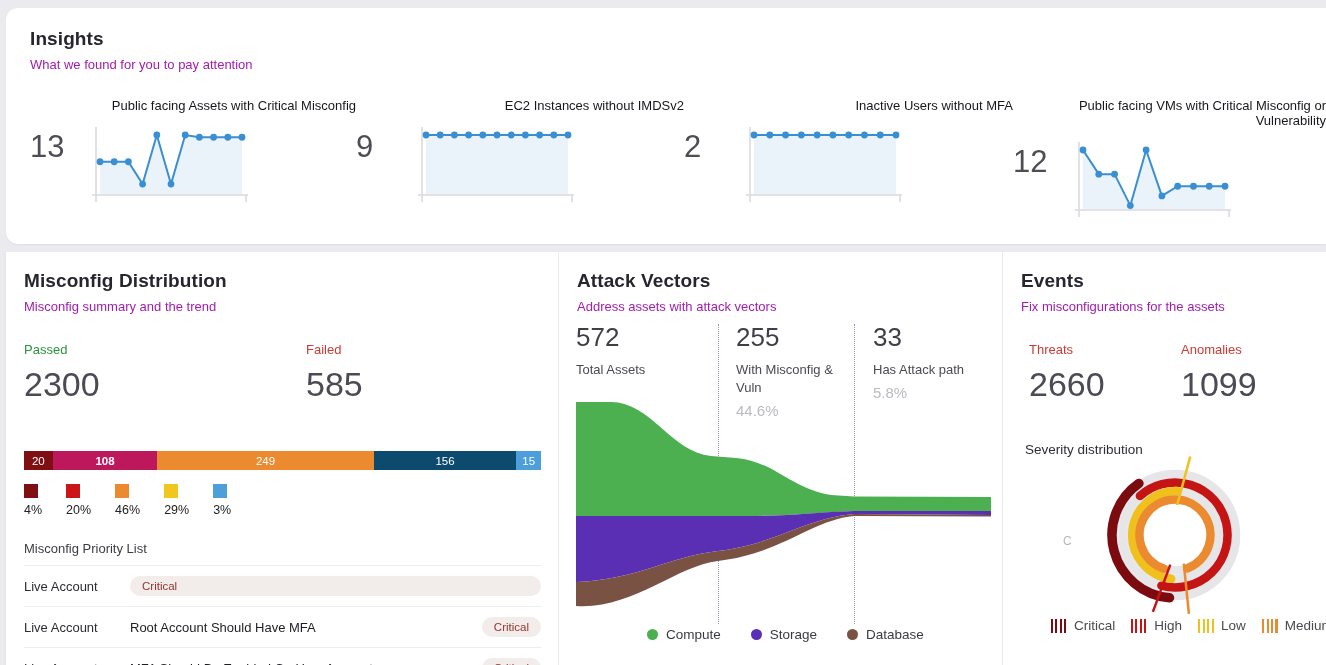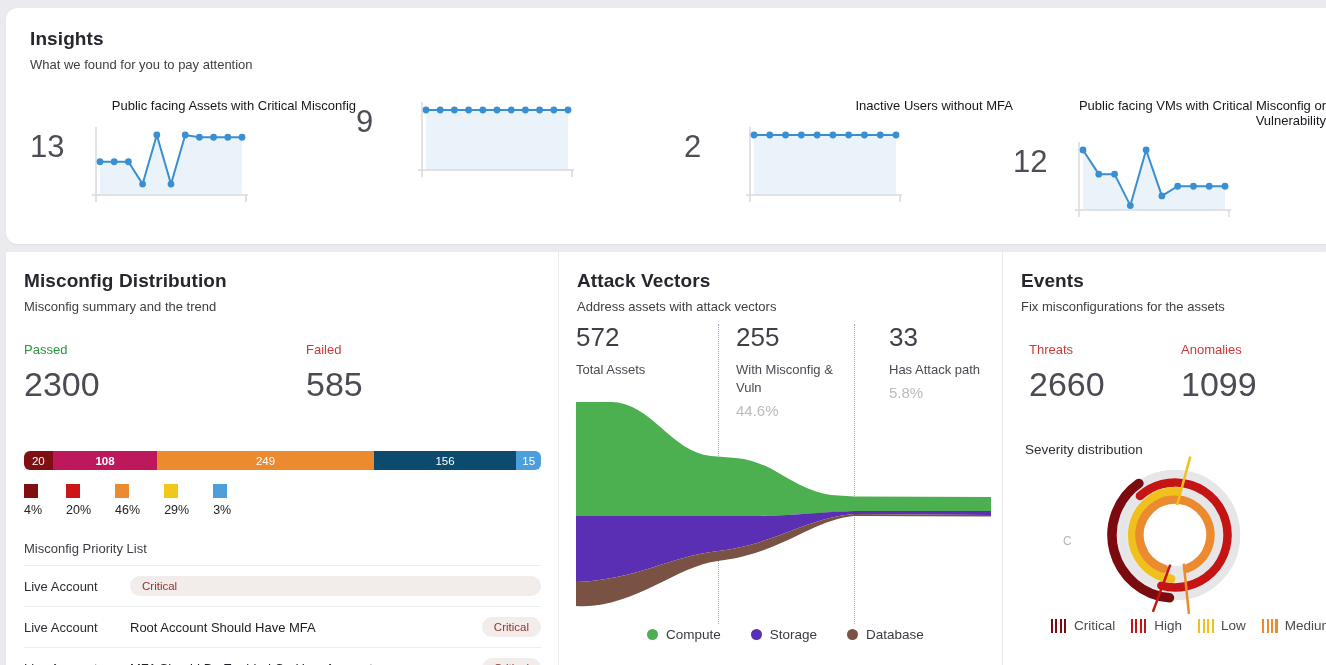--- a/index.html
+++ b/index.html
@@ -5,36 +5,36 @@
   * { margin:0; padding:0; box-sizing:border-box; }
   html,body { width:1326px; height:665px; overflow:hidden;
     font-family:"Liberation Sans", sans-serif; background:#ebeaef; color:#2c2c34; }
   .card { position:absolute; background:#fff; box-shadow:0 1px 2px rgba(40,40,60,.06); }
   #top-card { left:6px; top:8px; right:0; height:236px; border-radius:12px 0 0 12px; }
   #bottom-card { left:6px; top:252px; right:0; height:420px; display:grid;
     grid-template-columns:552px 444px 1fr; }
   .sect { position:relative; padding:18px 0 0 18px; }
   .sect + .sect { border-left:1px solid #e9e9ee; }
   h1.title { font-size:19px; font-weight:700; color:#26262e; letter-spacing:.1px; }
-  .subtitle { font-size:13px; color:#404040; margin-top:7px; }
+  .subtitle { font-size:13px; color:#a21caf; margin-top:7px; }
   
   #insights-row { display:grid; grid-template-columns:326px 328px 329px 1fr;
     margin-top:26px; padding-left:24px; }
   #top-card > .pad { padding:20px 0 0 24px; }
   .insight-label { font-size:13px; font-weight:500; color:#17171d; margin-bottom:10px;text-align:right; }
   .insight-body { display:flex; align-items:flex-start; gap:12px; }
   .insight-value { font-size:31px; color:#4d4d56; margin-top:6px; min-width:48px; }
   .spark { width:160px; height:86px; }
   
   .kpi-label { font-size:13px; font-weight:500; }
   .kpi-value { font-size:34px; color:#4b4b55; margin-top:8px; }
   .green { color:#27963c; } .red { color:#cb3a34; }
   #pf-row { display:flex; margin-top:28px; }
   #pf-row .blk:first-child { width:282px; }
-  #stacked-bar { display:flex; width:517px; height:19px; margin-top:47px; overflow:hidden;border-radius:6px; }
+  #stacked-bar { display:flex; width:517px; height:19px; margin-top:47px; overflow:hidden; }
   #stacked-bar .seg { display:flex; align-items:center; justify-content:center;
     color:#fff; font-size:11.5px; min-width:18px; }
   #bar-legend { display:flex; gap:24px; margin-top:14px; }
   #bar-legend .li { font-size:12.5px; color:#222; }
   #bar-legend .sw { width:14px; height:14px; margin-bottom:5px; }
   #priority-title { font-size:13px; color:#3c3c44; margin-top:24px; }
   #priority-rows { margin-top:9px; width:517px; }
   .prow { display:grid; grid-template-columns:106px 1fr auto; align-items:center;
     border-top:1px solid #ededf1; padding:10px 0; min-height:40px; }
   .prow .ptype { font-size:13px; color:#2c2c33; }
@@ -90,20 +90,21 @@
               <circle cx="81" cy="61.07692307692308" r="3.4" fill="#3a8fd3"></circle>
               <circle cx="95.2" cy="12" r="3.4" fill="#3a8fd3"></circle>
               <circle cx="109.4" cy="14.230769230769226" r="3.4" fill="#3a8fd3"></circle>
               <circle cx="123.6" cy="14.230769230769226" r="3.4" fill="#3a8fd3"></circle>
               <circle cx="137.8" cy="14.230769230769226" r="3.4" fill="#3a8fd3"></circle>
               <circle cx="152" cy="14.230769230769226" r="3.4" fill="#3a8fd3"></circle>
             </svg></div>
       </div>
     </div>
     <div class="insight">
+      <div class="insight-label">EC2 Instances without IMDSv2</div>
       <div class="insight-body">
         <div class="insight-value">9</div>
         <div class="spark"><svg width="160" height="86" viewBox="0 0 160 86">
     <path d="M10,12L10,12L24.2,12L38.4,12L52.6,12L66.8,12L81,12L95.2,12L109.4,12L123.6,12L137.8,12L152,12L152,71 L10,71 Z" fill="#ebf3fa"></path>
     <line x1="6" y1="4" x2="6" y2="72" stroke="#d8d8de" stroke-width="1.5"></line>
     <line x1="2" y1="72" x2="158" y2="72" stroke="#d8d8de" stroke-width="1.5"></line>
     <line x1="6" y1="72" x2="6" y2="79" stroke="#d8d8de" stroke-width="1.5"></line>
     <line x1="156" y1="72" x2="156" y2="79" stroke="#d8d8de" stroke-width="1.5"></line>
     <polyline points="10,12 24.2,12 38.4,12 52.6,12 66.8,12 81,12 95.2,12 109.4,12 123.6,12 137.8,12 152,12" fill="none" stroke="#3a8fd3" stroke-width="2"></polyline>
               <circle cx="10" cy="12" r="3.4" fill="#3a8fd3"></circle>
@@ -227,21 +228,21 @@
     <div id="attack-stats">
       <div class="stat" style="left:17px">
         <div class="sv">572</div>
         <div class="sl">Total Assets</div>
       </div>
       <div class="stat" style="left:177px">
         <div class="sv">255</div>
         <div class="sl">With Misconfig &amp; Vuln</div>
         <div class="sp">44.6%</div>
       </div>
-      <div class="stat" style="left:330px">
+      <div class="stat" style="left:314px">
         <div class="sv">33</div>
         <div class="sl">Has Attack path</div>
         <div class="sp">5.8%</div>
       </div>
     </div>
     <svg id="funnel-svg" width="415" height="215" viewBox="0 0 415 215">
       <path d="M0,8 L35,8 C75,8 95,58 135,62 L160,64 C200,68 215,95 255,101 L278,102.5 L415,103 L415,117 L278,117 C240,119 220,121 180,122 L0,122 Z" fill="#4caf50"></path>
       <path d="M0,122 L180,122 C220,121.5 245,118 278,117 L415,117 L415,121 L278,120 C230,124 200,150 142,157 C95,162 60,186 0,188 Z" fill="#5a2fb4"></path>
       <path d="M0,188 C60,186 95,162 142,157 C200,150 230,124 278,120 L415,121 L415,122.5 L278,122 C235,126 205,160 142,167 C100,172 55,216 0,212 Z" fill="#7a5244"></path>
     </svg>

